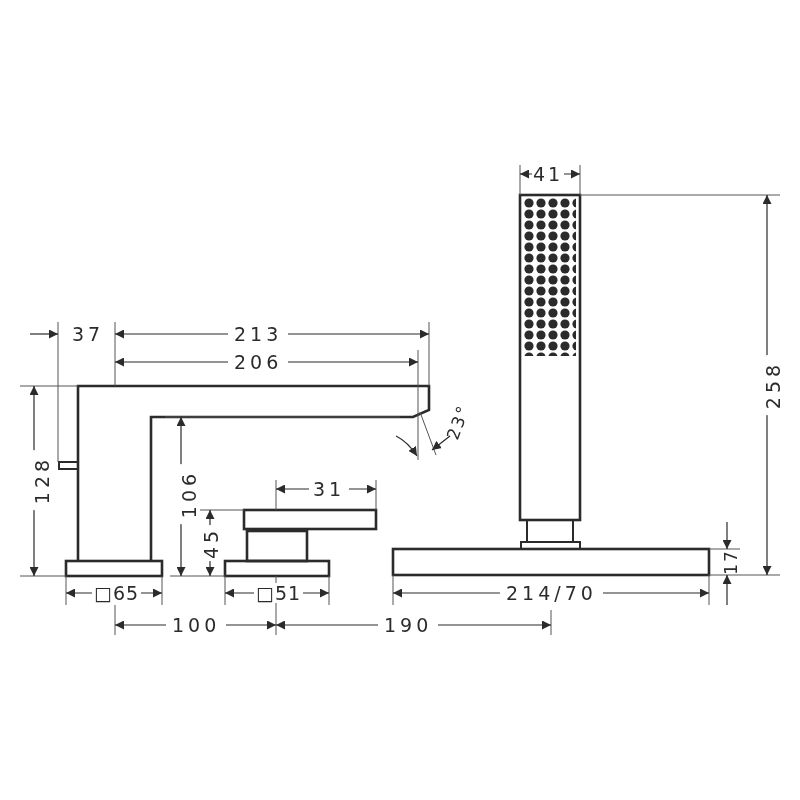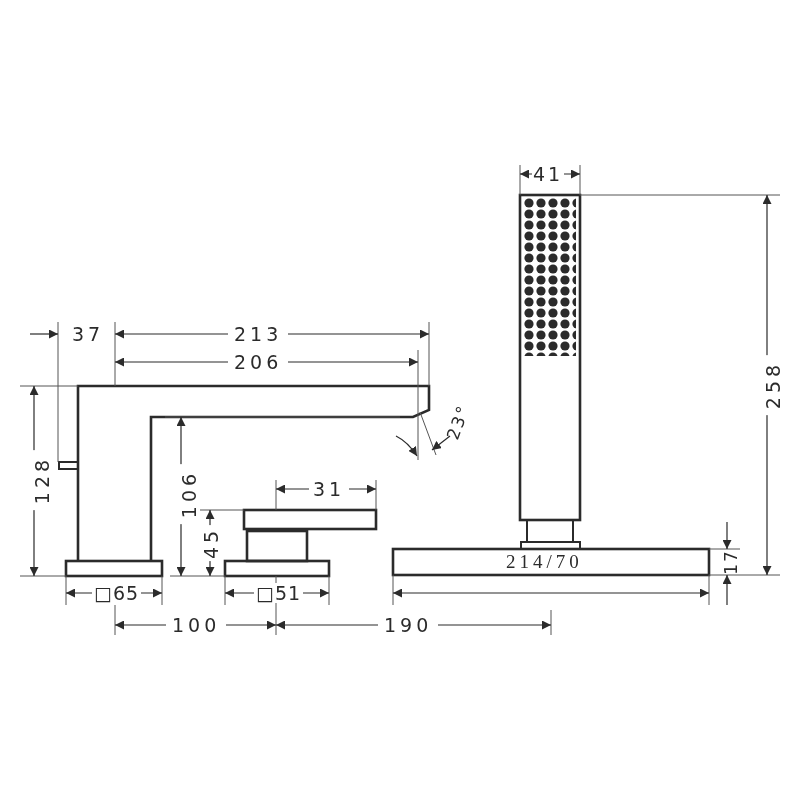--- a/index.html
+++ b/index.html
@@ -119,16 +119,16 @@
 <div class="lbl rot" style="left:12px;top:470px;padding:0 6px;">128</div>
 <div class="lbl rot" style="left:159px;top:484px;padding:0 6px;">106</div>
 <div class="lbl rot" style="left:193px;top:533px;padding:0 2px;">45</div>
 <div class="lbl" style="left:309px;top:479px;padding:0 4px;">31</div>
 <div class="lbl" style="left:92px;top:583px;padding:0 2px;letter-spacing:1px;">□65</div>
 <div class="lbl" style="left:254px;top:583px;padding:0 2px;letter-spacing:1px;">□51</div>
 <div class="lbl" style="left:166px;top:615px;padding:0 6px;">100</div>
 <div class="lbl" style="left:378px;top:615px;padding:0 6px;">190</div>
 <div class="lbl" style="left:532px;top:164px;padding:0 1px;letter-spacing:3px;">41</div>
 <div class="lbl rot" style="left:743px;top:375px;padding:0 6px;">258</div>
-<div class="lbl" style="left:500px;top:552px;padding:0 6px;font-family:Liberation Serif, serif;">214/70</div>
+<div class="lbl" style="left:500px;top:583px;padding:0 6px;">214/70</div>
 <div class="lbl plain rot" style="left:718px;top:552px;font-size:17px;letter-spacing:2px;">17</div>
 <div class="lbl plain" style="left:440px;top:412px;transform:rotate(-70deg);font-size:17px;letter-spacing:2px;">23°</div>
 </div>
 
 </body></html>

